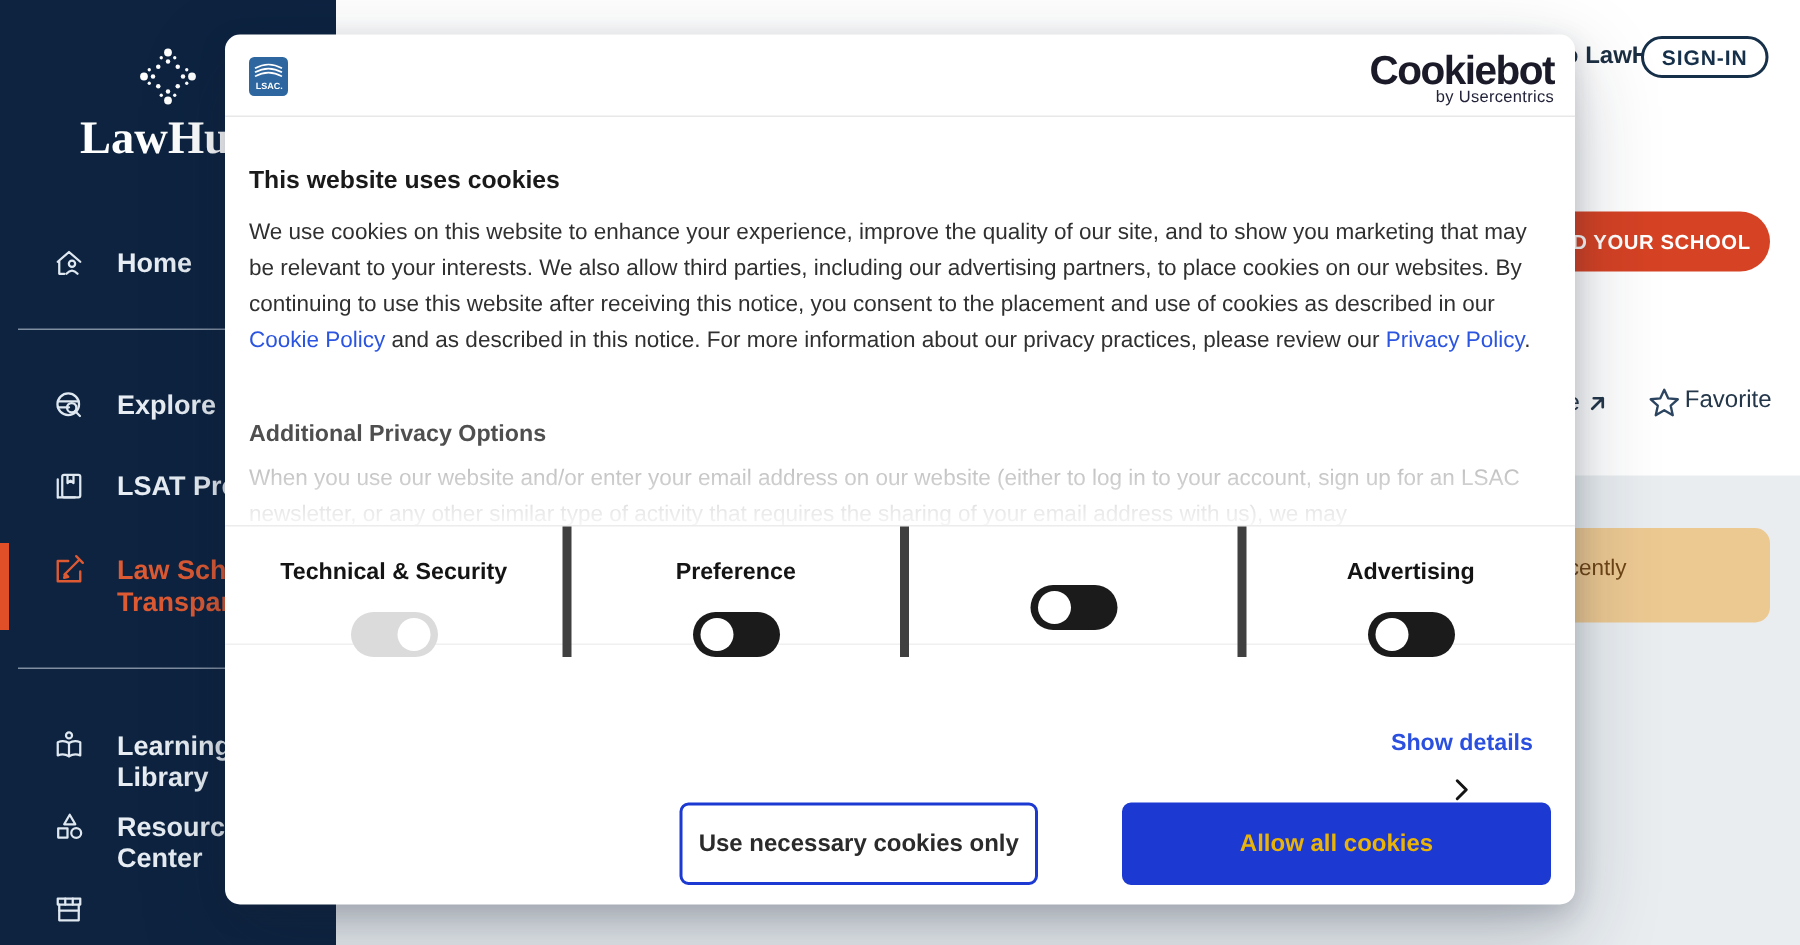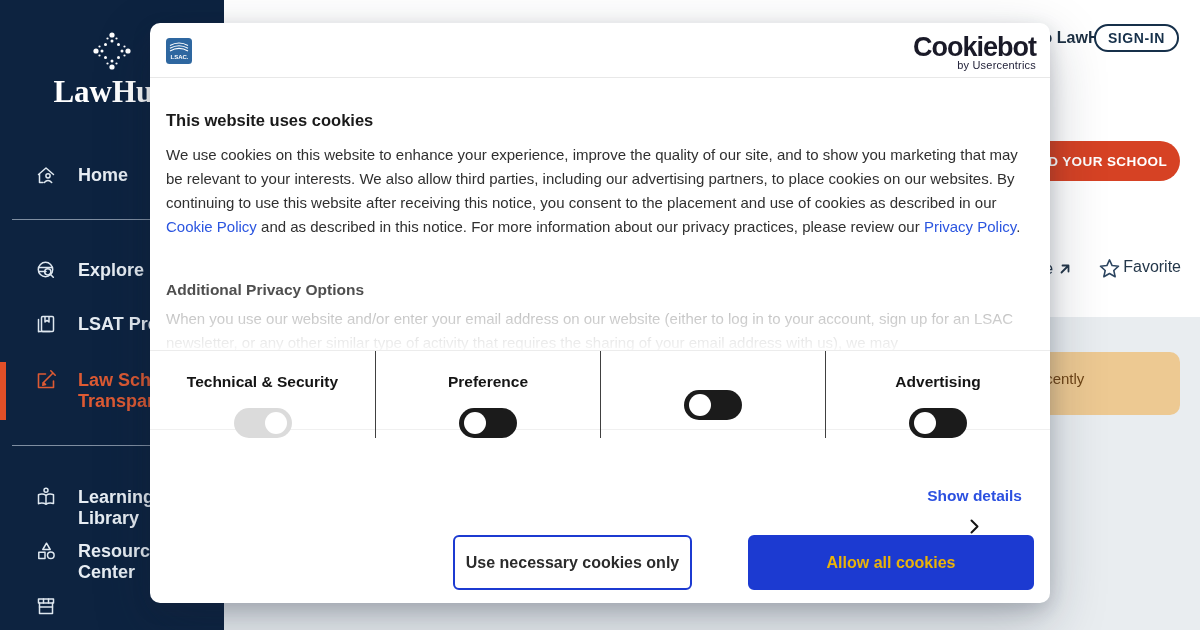--- a/index.html
+++ b/index.html
@@ -51,21 +51,21 @@
   .cb-intro { position:absolute; left:16px; right:16px; top:120px; font-size:15px; line-height:24px; color:#303030; }
   .cb-intro a { color:#2b55e0; text-decoration:none; cursor:pointer; }
   .cb-privacy-heading { position:absolute; left:16px; top:258px; font-size:15.5px; font-weight:bold; color:#4f4f4f; }
   .cb-privacy-body { position:absolute; left:16px; right:16px; top:284px; height:54px; overflow:hidden;
     font-size:15px; line-height:24px; color:#bdbdbd; }
   .cb-privacy-body::after { content:""; position:absolute; inset:0; background:linear-gradient(rgba(255,255,255,0) 5%, #fff 92%); }
 
   .cb-table { position:absolute; left:0; right:0; top:327px; height:80px; display:grid;
     grid-template-columns:1fr 1fr 1fr 1fr; border-top:1px solid #ececec; border-bottom:1px solid #f0f0f0; }
   .cb-col { display:flex; flex-direction:column; align-items:center; padding-top:22px; }
-  .cb-col + .cb-col { border-left:1px solid #404040; }
+  .cb-col + .cb-col { border-left:6px solid #404040; }
   .cb-col .cat-label { font-size:15.5px; font-weight:bold; color:#141414; }
   .switch { position:relative; width:58px; height:30px; border-radius:15px; margin-top:17px; cursor:pointer; }
   .switch::after { content:""; position:absolute; width:22px; height:22px; border-radius:50%; background:#fff; top:4px; }
   .switch[data-state="always-on"] { background:#dbdbdb; }
   .switch[data-state="always-on"]::after { right:5px; }
   .switch[data-state="selected"] { background:#1b1b1b; }
   .switch[data-state="selected"]::after { left:5px; }
 
   .cb-details { position:absolute; top:464px; right:28px; display:flex; align-items:center; gap:14px; cursor:pointer;flex-direction:column; }
   .cb-details .txt { font-size:15.5px; font-weight:bold; color:#2b50e0; }

